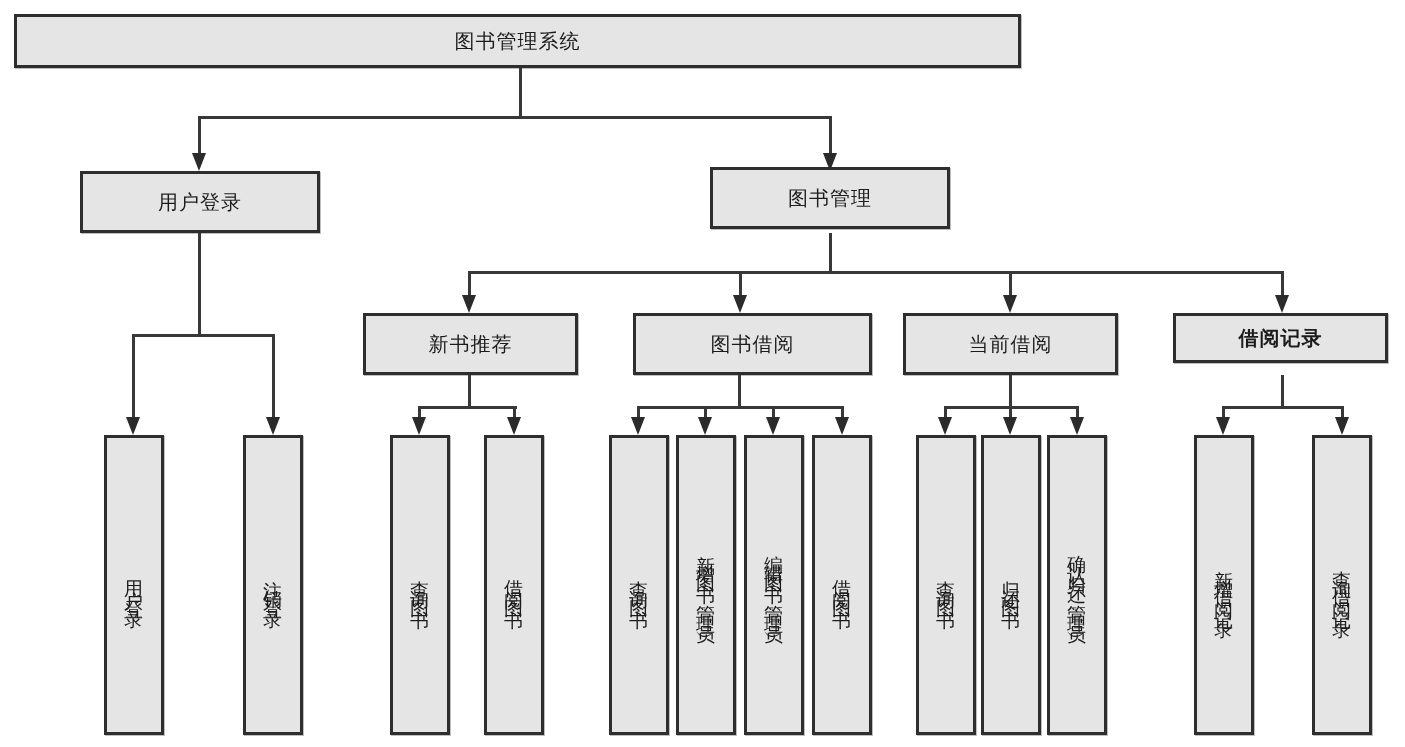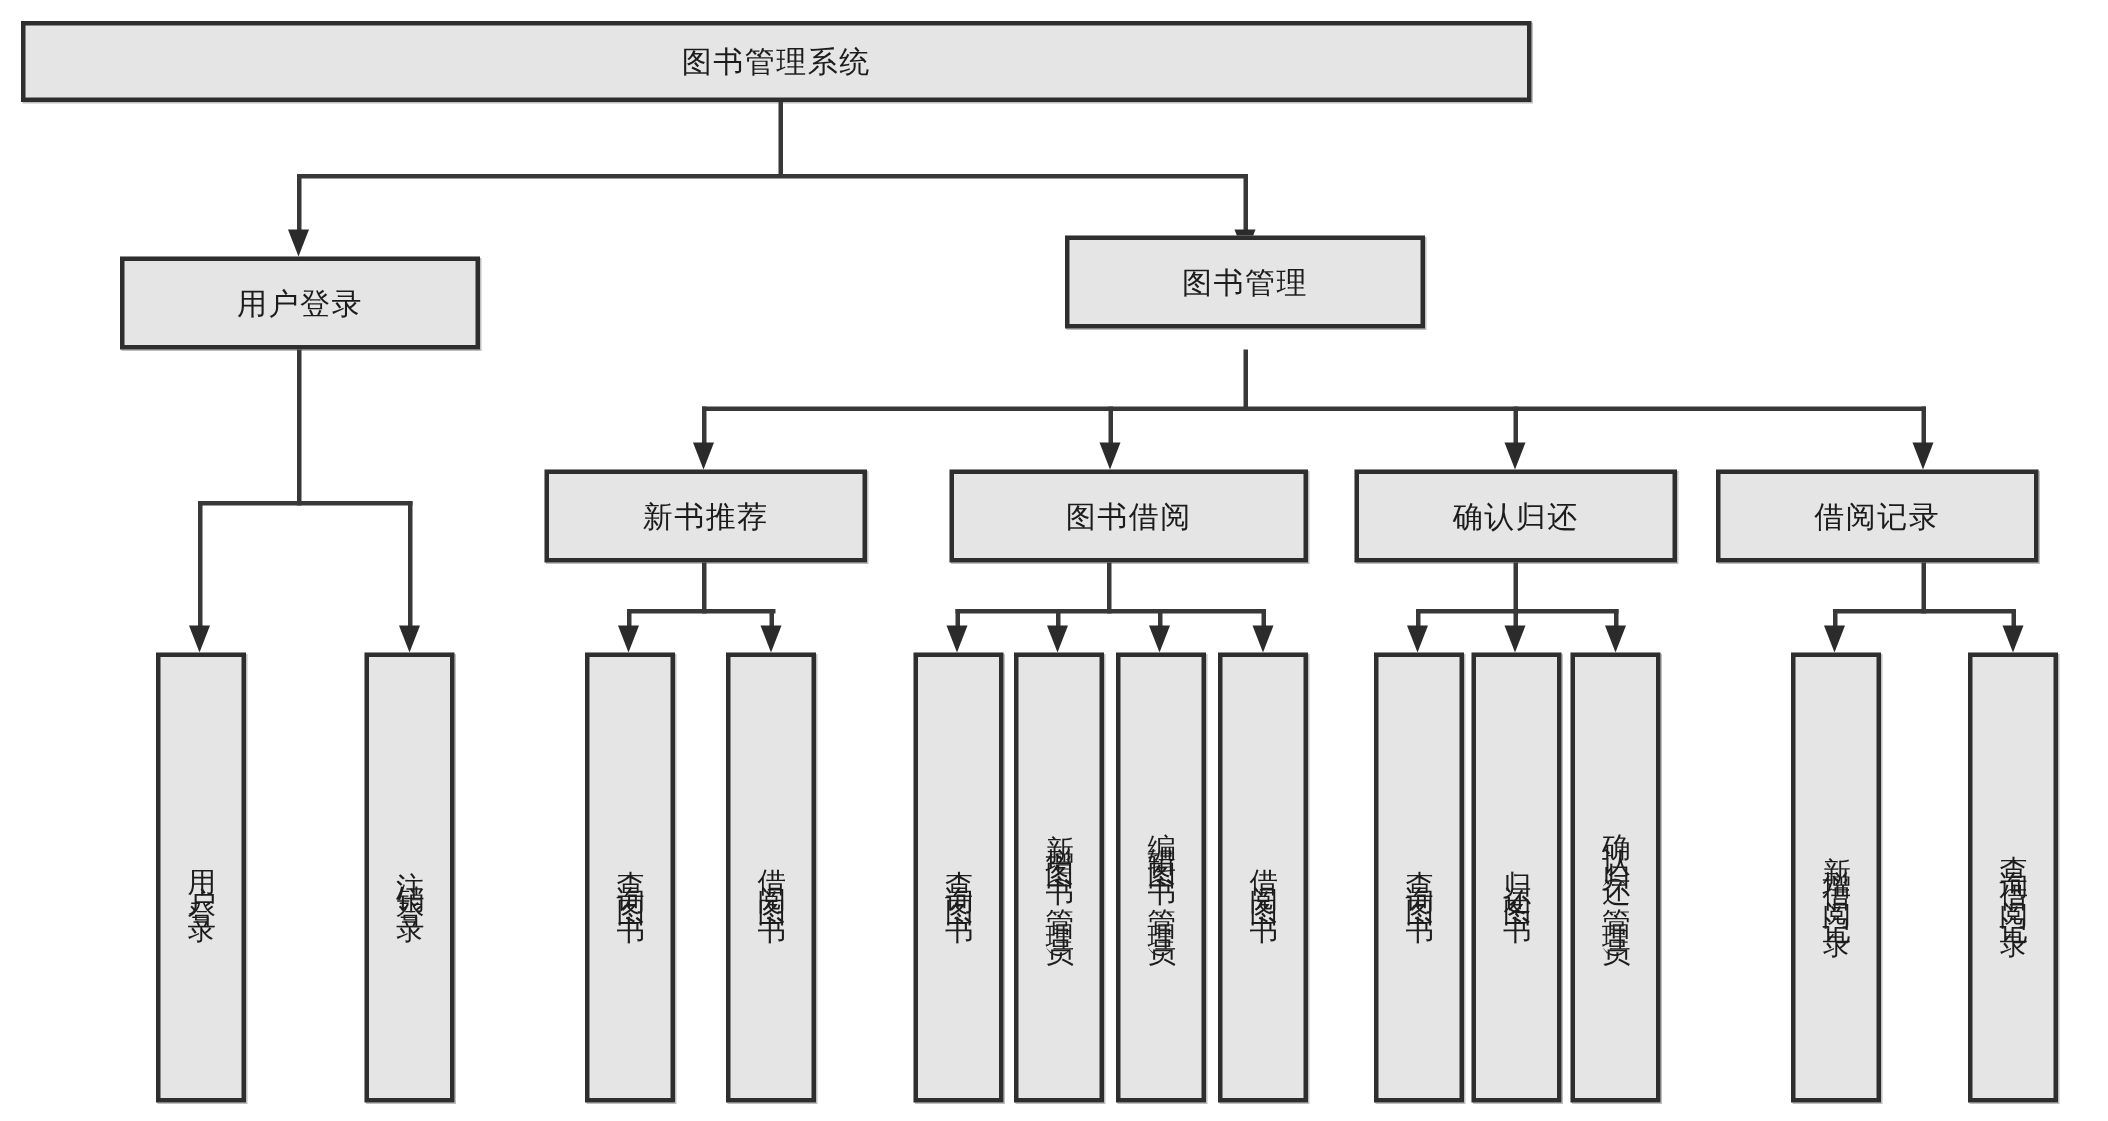--- a/index.html
+++ b/index.html
@@ -45,21 +45,21 @@
   <div class="vline" style="left:519px;top:68px;height:50px;"></div>
   <div class="hline" style="left:198px;top:116px;width:634px;"></div>
   <div class="vline" style="left:198px;top:116px;height:38px;"></div>
   <div class="arrow-down" style="left:192px;top:153px;"></div>
   <div class="vline" style="left:829px;top:116px;height:38px;"></div>
   <div class="arrow-down" style="left:823px;top:153px;"></div>
 
   <div class="box" style="left:80px;top:171px;width:240px;height:62px;">
     <span class="lbl">用户登录</span>
   </div>
-  <div class="box" style="left:710px;top:157px;width:240px;height:62px;">
+  <div class="box" style="left:710px;top:167px;width:240px;height:62px;">
     <span class="lbl">图书管理</span>
   </div>
 
   <div class="vline" style="left:198px;top:233px;height:104px;"></div>
   <div class="hline" style="left:132px;top:334px;width:143px;"></div>
   <div class="vline" style="left:132px;top:334px;height:84px;"></div>
   <div class="arrow-down" style="left:126px;top:417px;"></div>
   <div class="vline" style="left:272px;top:334px;height:84px;"></div>
   <div class="arrow-down" style="left:266px;top:417px;"></div>
 
@@ -74,23 +74,23 @@
   <div class="vline" style="left:1281px;top:271px;height:26px;"></div>
   <div class="arrow-down" style="left:1275px;top:295px;"></div>
 
   <div class="box" style="left:363px;top:313px;width:215px;height:62px;">
     <span class="lbl">新书推荐</span>
   </div>
   <div class="box" style="left:633px;top:313px;width:239px;height:62px;">
     <span class="lbl">图书借阅</span>
   </div>
   <div class="box" style="left:903px;top:313px;width:215px;height:62px;">
-    <span class="lbl">确认归还</span>
+    <span class="lbl">当前借阅</span>
   </div>
-  <div class="box" style="left:1144px;top:313px;width:215px;height:62px;">
+  <div class="box" style="left:1173px;top:313px;width:215px;height:50px;font-weight:bold;">
     <span class="lbl">借阅记录</span>
   </div>
 
   <div class="vline" style="left:468px;top:375px;height:34px;"></div>
   <div class="hline" style="left:418px;top:406px;width:99px;"></div>
   <div class="vline" style="left:418px;top:406px;height:13px;"></div>
   <div class="arrow-down" style="left:412px;top:417px;"></div>
   <div class="vline" style="left:513px;top:406px;height:13px;"></div>
   <div class="arrow-down" style="left:507px;top:417px;"></div>
 

